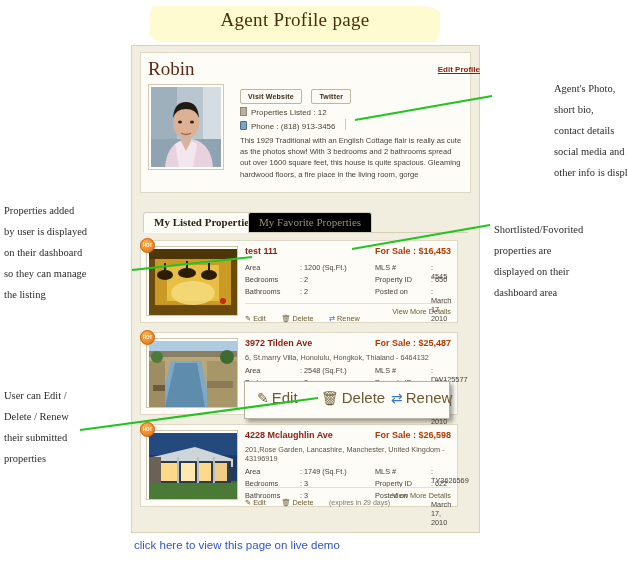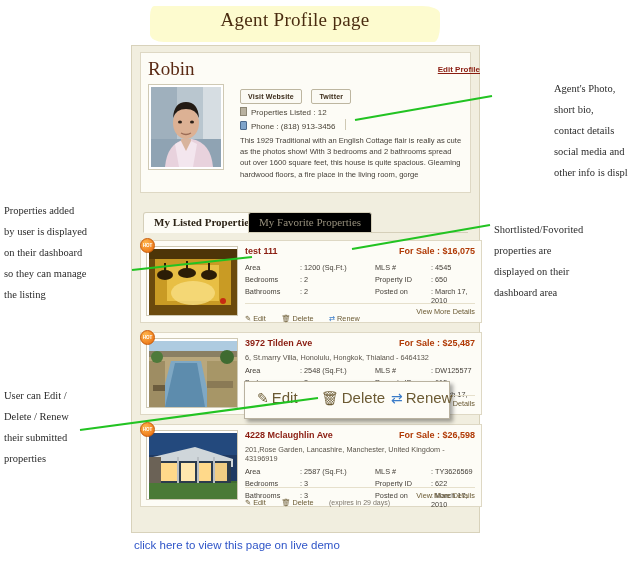--- a/index.html
+++ b/index.html
@@ -104,21 +104,21 @@
     border-radius:3px 3px 0 0;
   }
   #tab-favorite{
     left:105px; background:#000000; color:#968f7c;
     border:1px solid #d5cfb9; border-bottom:1px solid #d5cfb9;
     border-radius:3px 3px 0 0;
   }
 
   
   .listing{
-    position:absolute; left:140px; width:342px; height:83px;
+    position:absolute; left:140px; width:318px; height:83px;
     background:#fdfcf6; border:1px solid #ded8c4;
   }
   #listing-0{ top:240px; }
   #listing-1{ top:332px; }
   #listing-2{ top:424px; }
 
   .thumb{
     position:absolute; left:5px; top:5px; width:92px; height:70px;
     border:1px solid #cfc9b4; background:#fff; padding:2px; overflow:hidden;
   }
@@ -274,21 +274,21 @@
       <rect x="15" y="14" width="2" height="10" fill="#2b1c06"></rect>
       <rect x="37" y="12" width="2" height="10" fill="#2b1c06"></rect>
       <rect x="59" y="14" width="2" height="10" fill="#2b1c06"></rect>
       <ellipse cx="44" cy="44" rx="22" ry="12" fill="#f6dd82" opacity=".8"></ellipse>
       <circle cx="74" cy="52" r="3" fill="#c62b12"></circle>
     </svg>
   </div>
   <div class="l-body">
     <div class="l-titlerow">
       <span class="l-title">test 111</span>
-      <span class="l-price">For Sale : $16,075</span>
+      <span class="l-price">For Sale : $16,453</span>
     </div>
     <div class="l-grid">
       <div class="row">
         <span class="g-lbl c1-l">Area</span>
         <span class="g-lbl c1-v">: 1200 (Sq.Ft.)</span>
         <span class="g-lbl c2-l">MLS #</span>
         <span class="g-lbl c2-v">: 4545</span>
       </div>
       <div class="row">
         <span class="g-lbl c1-l">Bedrooms</span>
@@ -390,21 +390,21 @@
   </div>
   <div class="l-body">
     <div class="l-titlerow">
       <span class="l-title">4228 Mclaughlin Ave</span>
       <span class="l-price">For Sale : $26,598</span>
     </div>
     <div class="l-address">201,Rose Garden, Lancashire, Manchester, United Kingdom - 43196919</div>
     <div class="l-grid">
       <div class="row">
         <span class="g-lbl c1-l">Area</span>
-        <span class="g-lbl c1-v">: 2587 (Sq.Ft.)</span>
+        <span class="g-lbl c1-v">: 1749 (Sq.Ft.)</span>
         <span class="g-lbl c2-l">MLS #</span>
         <span class="g-lbl c2-v">: TY3626569</span>
       </div>
       <div class="row">
         <span class="g-lbl c1-l">Bedrooms</span>
         <span class="g-lbl c1-v">: 3</span>
         <span class="g-lbl c2-l">Property ID</span>
         <span class="g-lbl c2-v">: 622</span>
       </div>
       <div class="row">

